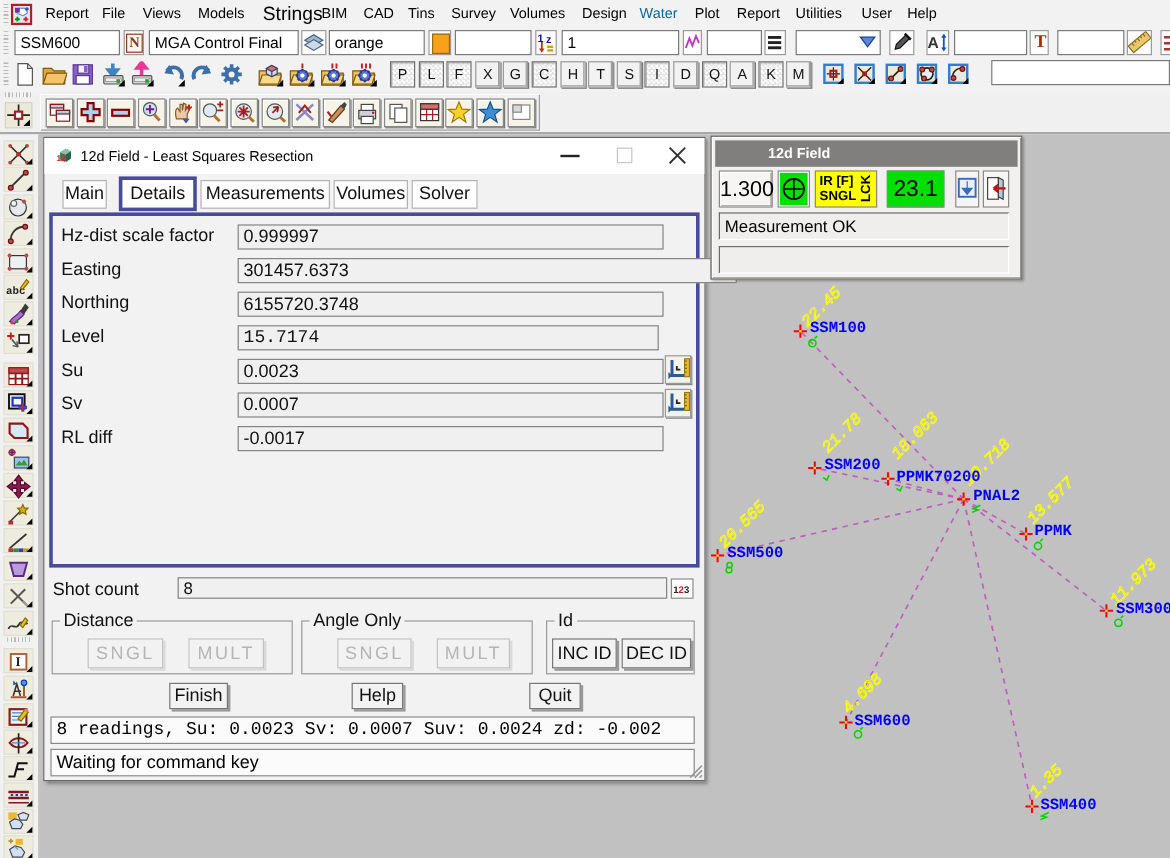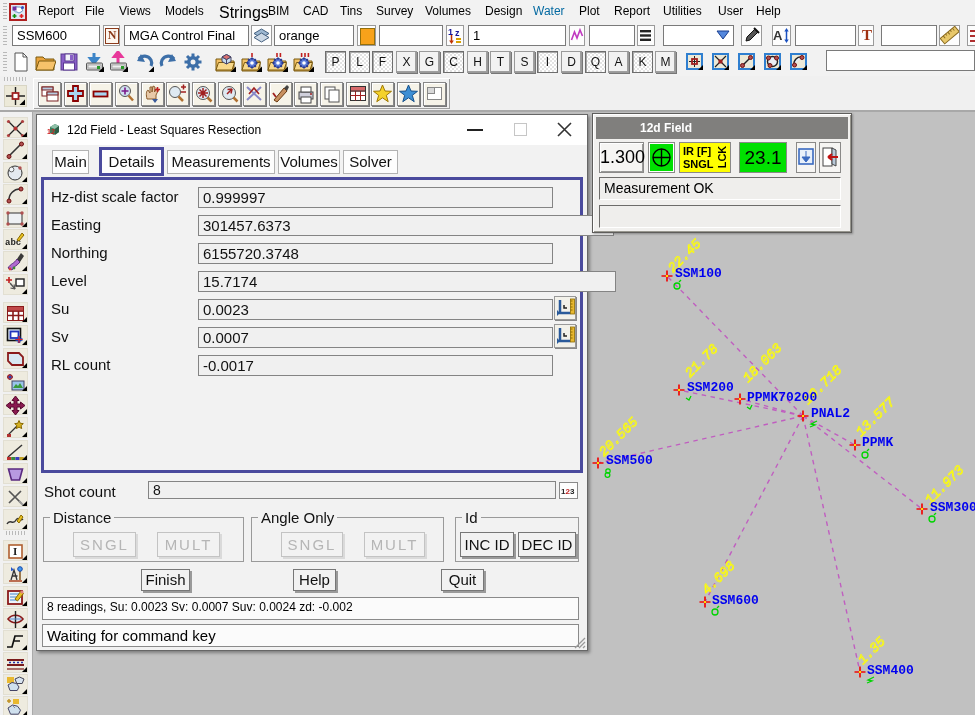--- a/index.html
+++ b/index.html
@@ -711,21 +711,21 @@
 <div class="tab" style="left:241px;top:35px;width:62px;">Volumes</div>
 <div class="tab" style="left:306px;top:35px;width:55px;">Solver</div>
 <div class="abs" style="left:4px;top:62px;width:542px;height:296px;border:3px solid #4a4a9d;box-sizing:border-box;"></div>
 <div class="dlbl" style="left:14px;top:73px;">Hz-dist scale factor</div>
 <div class="dinp" style="left:161px;top:72px;width:355px;">0.999997</div>
 <div class="dlbl" style="left:14px;top:101px;">Easting</div>
 <div class="dinp" style="left:161px;top:100px;width:416px;">301457.6373</div>
 <div class="dlbl" style="left:14px;top:129px;">Northing</div>
 <div class="dinp" style="left:161px;top:128px;width:355px;">6155720.3748</div>
 <div class="dlbl" style="left:14px;top:157px;">Level</div>
-<div class="dinp" style="left:161px;top:156px;width:418px;">15.7174</div>
+<div class="dinp" style="left:161px;top:156px;width:351px;font-family:Liberation Mono, monospace;">15.7174</div>
 <div class="dlbl" style="left:14px;top:185px;">Su</div>
 <div class="dinp" style="left:161px;top:184px;width:355px;">0.0023</div>
 <div class="abs" style="left:517px;top:181px;width:22px;height:24px;background:#f2f1ea;border:1px solid #999;box-sizing:border-box;box-shadow:1px 1px 0 #888;">
 <svg width="20" height="22" style="position:absolute;left:0;top:0;">
  <path d="M5 3 V16 H15" fill="none" stroke="#2a5a9a" stroke-width="2.5"></path>
  <path d="M5 16 l-3 3 v-6 Z" fill="#2a5a9a"></path>
  <path d="M9 8 v3 h3" fill="none" stroke="#222" stroke-width="1.5"></path>
  <rect x="15.5" y="2" width="4" height="15" fill="#e8b830" stroke="#8a6a00" stroke-width="0.8"></rect>
  <path d="M15.5 4 h2 M15.5 7 h2 M15.5 10 h2 M15.5 13 h2" stroke="#8a6a00"></path>
 </svg>
@@ -734,21 +734,21 @@
 <div class="dinp" style="left:161px;top:212px;width:355px;">0.0007</div>
 <div class="abs" style="left:517px;top:209px;width:22px;height:24px;background:#f2f1ea;border:1px solid #999;box-sizing:border-box;box-shadow:1px 1px 0 #888;">
 <svg width="20" height="22" style="position:absolute;left:0;top:0;">
  <path d="M5 3 V16 H15" fill="none" stroke="#2a5a9a" stroke-width="2.5"></path>
  <path d="M5 16 l-3 3 v-6 Z" fill="#2a5a9a"></path>
  <path d="M9 8 v3 h3" fill="none" stroke="#222" stroke-width="1.5"></path>
  <rect x="15.5" y="2" width="4" height="15" fill="#e8b830" stroke="#8a6a00" stroke-width="0.8"></rect>
  <path d="M15.5 4 h2 M15.5 7 h2 M15.5 10 h2 M15.5 13 h2" stroke="#8a6a00"></path>
 </svg>
     </div>
-<div class="dlbl" style="left:14px;top:241px;">RL count</div>
+<div class="dlbl" style="left:14px;top:241px;">RL diff</div>
 <div class="dinp" style="left:161px;top:240px;width:355px;">-0.0017</div>
 <div class="dlbl" style="left:7px;top:368px;">Shot count</div>
 <div class="dinp" style="left:111px;top:366px;width:408px;height:18px;font-size:14px;padding-top:0;">8</div>
 <div class="abs" style="left:522px;top:367px;width:19px;height:17px;background:#fdfdfd;border:1px solid #8a8a8a;box-sizing:border-box;">
 <span style="position:absolute;left:1px;top:4px;font-size:8px;font-weight:bold;color:#222;">1<span style="color:#c02020;">2</span>3</span>
     </div>
 <div class="grp" style="left:6px;top:402px;width:201px;height:45px;">
 <span class="grplab">Distance</span>
 <div class="dbtn dis" style="left:29px;top:14px;width:63px;height:25px;line-height:23px;letter-spacing:2px;">SNGL</div>
 <div class="dbtn dis" style="left:113px;top:14px;width:63px;height:25px;line-height:23px;letter-spacing:2px;">MULT</div>
@@ -759,21 +759,21 @@
 <div class="dbtn dis" style="left:112px;top:14px;width:61px;height:25px;line-height:23px;letter-spacing:2px;">MULT</div>
 </div>
 <div class="grp" style="left:418px;top:402px;width:124px;height:45px;">
 <span class="grplab">Id</span>
 <div class="dbtn" style="left:4px;top:14px;width:54px;height:25px;line-height:23px;">INC ID</div>
 <div class="dbtn" style="left:62px;top:14px;width:58px;height:25px;line-height:23px;">DEC ID</div>
 </div>
 <div class="dbtn" style="left:104px;top:454px;width:49px;height:22px;line-height:20px;">Finish</div>
 <div class="dbtn" style="left:256px;top:454px;width:43px;height:22px;line-height:20px;">Help</div>
 <div class="dbtn" style="left:404px;top:454px;width:43px;height:22px;line-height:20px;">Quit</div>
-<div class="abs" style="left:5px;top:482px;width:537px;height:23px;background:#fbfbfb;border:1px solid #8a8a8a;box-sizing:border-box;font-size:12px;padding:2px 16px 0 4px;">8 readings, Su: 0.0023 Sv: 0.0007 Suv: 0.0024 zd: -0.002</div>
+<div class="abs" style="left:5px;top:482px;width:537px;height:23px;background:#fbfbfb;border:1px solid #8a8a8a;box-sizing:border-box;font-size:15px;padding:2px 16px 0 4px;font-family:Liberation Mono, monospace;">8 readings, Su: 0.0023 Sv: 0.0007 Suv: 0.0024 zd: -0.002</div>
 <div class="abs" style="left:5px;top:509px;width:537px;height:23px;background:#fbfbfb;border:1px solid #8a8a8a;box-sizing:border-box;font-size:15px;padding:2px 0 0 4px;">Waiting for command key</div>
 <svg width="12" height="12" style="position:absolute;right:1px;bottom:1px;">
 <path d="M11 1 L1 11 M11 5 L5 11 M11 9 L9 11" stroke="#9a9a9a" stroke-width="1.3"></path>
     </svg>
 </div>
 <div class="abs" style="left:592px;top:113px;width:260px;height:120px;background:#f1f0ee;
  border:1px solid #5e5d5b;box-sizing:border-box;box-shadow:inset 1px 1px 0 #fff, inset -1px -1px 0 #98978f, 1px 1px 2px rgba(0,0,0,0.3);">
 <div class="abs" style="left:3px;top:3px;width:252px;height:22px;background:#807f7d;">
 <span style="position:absolute;left:6px;top:4px;font-size:12px;font-weight:bold;color:#fff;margin-left:38px;">12d Field</span>
     </div>

